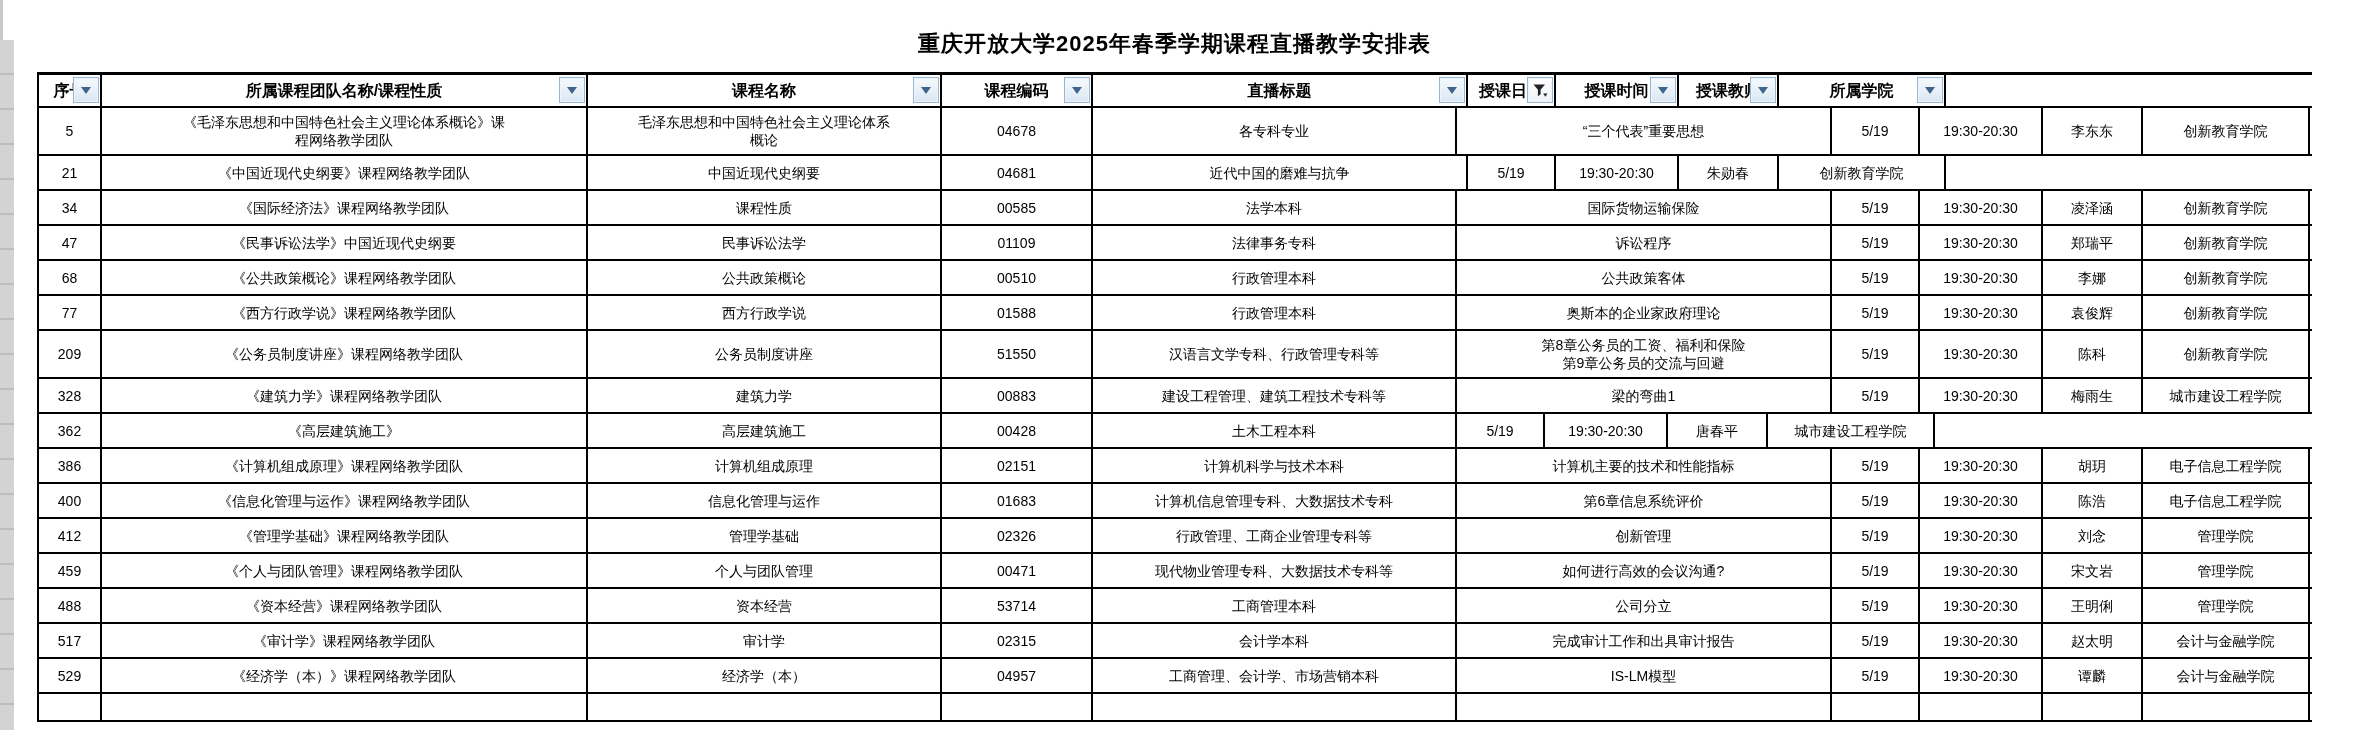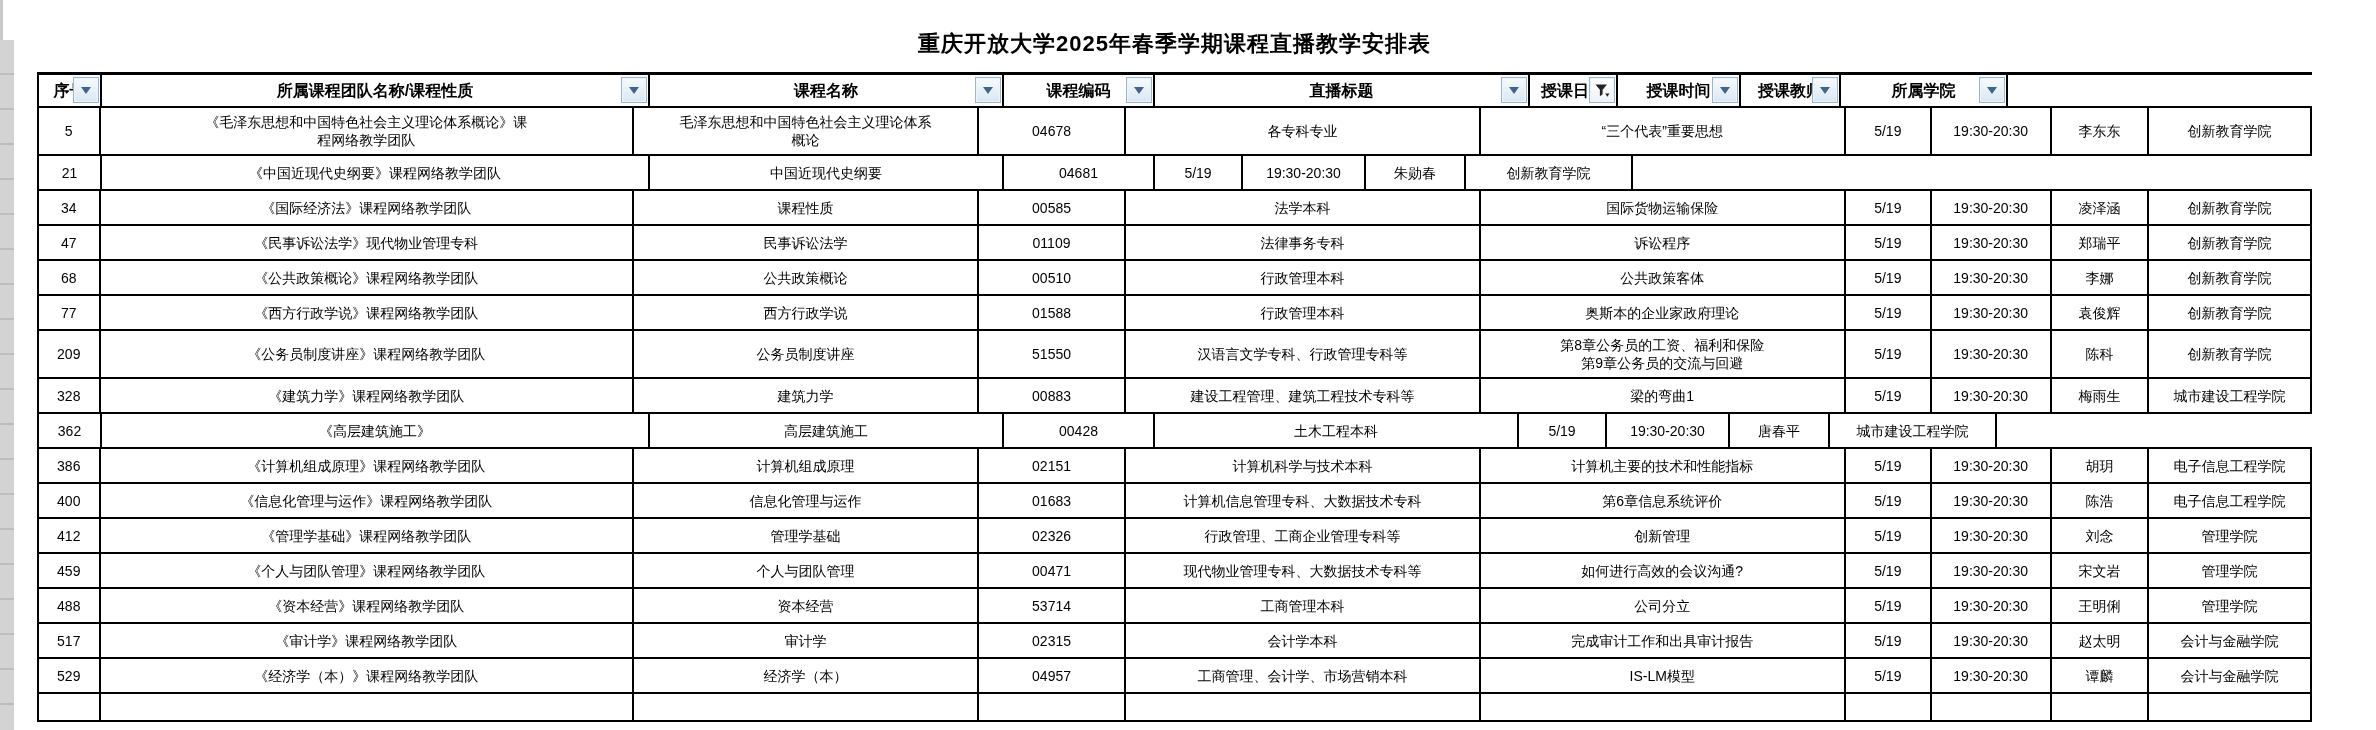--- a/index.html
+++ b/index.html
@@ -19,21 +19,21 @@
   .title{font-size:22px;font-weight:bold;letter-spacing:1px;}
 
   .grid{border-top:3px solid #000;border-left:2px solid #000;width:2273px;}
   .grid2{border-left:2px solid #000;width:2273px;}
   .row{display:flex;border-bottom:2px solid #000;background:#fff;}
   .row.sliver{border-bottom:none;}
   .cell{box-sizing:border-box;border-right:2px solid #000;
         display:flex;align-items:center;justify-content:center;
         text-align:center;font-size:14px;line-height:18px;
         white-space:pre-line;overflow:hidden;padding:1px 3px;position:relative;}
-  .c0{width:63px}.c1{width:548px}.c2{width:354px}.c3{width:151px}.c4{width:364px}
+  .c0{width:63px}.c1{width:486px}.c2{width:354px}.c3{width:151px}.c4{width:364px}
   .c5{width:375px}.c6{width:88px}.c7{width:123px}.c8{width:100px}.c9{width:167px}
 
   .header .cell{height:31px;font-weight:bold;font-size:16px;white-space:nowrap;}
   .row.normal .cell{height:33px;}
   .row.tall .cell{height:46px;}
   .row.empty .cell{height:26px;}
   .row.sliver .cell{height:10px;}
   .spacer{height:12px;background:#fff;}
 
   .hlabel{z-index:1;}
@@ -139,40 +139,41 @@
             <div class="cell c6">5/19</div>
             <div class="cell c7">19:30-20:30</div>
             <div class="cell c8">李东东</div>
             <div class="cell c9">创新教育学院</div>
           </div>
           <div class="row normal">
             <div class="cell c0">21</div>
             <div class="cell c1">《中国近现代史纲要》课程网络教学团队</div>
             <div class="cell c2">中国近现代史纲要</div>
             <div class="cell c3">04681</div>
+            <div class="cell c5">近代中国的磨难与抗争</div>
             <div class="cell c6">5/19</div>
             <div class="cell c7">19:30-20:30</div>
             <div class="cell c8">朱勋春</div>
             <div class="cell c9">创新教育学院</div>
           </div>
           <div class="row normal">
             <div class="cell c0">34</div>
             <div class="cell c1">《国际经济法》课程网络教学团队</div>
             <div class="cell c2">课程性质</div>
             <div class="cell c3">00585</div>
             <div class="cell c4">法学本科</div>
             <div class="cell c5">国际货物运输保险</div>
             <div class="cell c6">5/19</div>
             <div class="cell c7">19:30-20:30</div>
             <div class="cell c8">凌泽涵</div>
             <div class="cell c9">创新教育学院</div>
           </div>
           <div class="row normal">
             <div class="cell c0">47</div>
-            <div class="cell c1">《民事诉讼法学》现代物业管理专科</div>
+            <div class="cell c1">《民事诉讼法学》中国近现代史纲要</div>
             <div class="cell c2">民事诉讼法学</div>
             <div class="cell c3">01109</div>
             <div class="cell c4">法律事务专科</div>
             <div class="cell c5">诉讼程序</div>
             <div class="cell c6">5/19</div>
             <div class="cell c7">19:30-20:30</div>
             <div class="cell c8">郑瑞平</div>
             <div class="cell c9">创新教育学院</div>
           </div>
           <div class="row normal">

